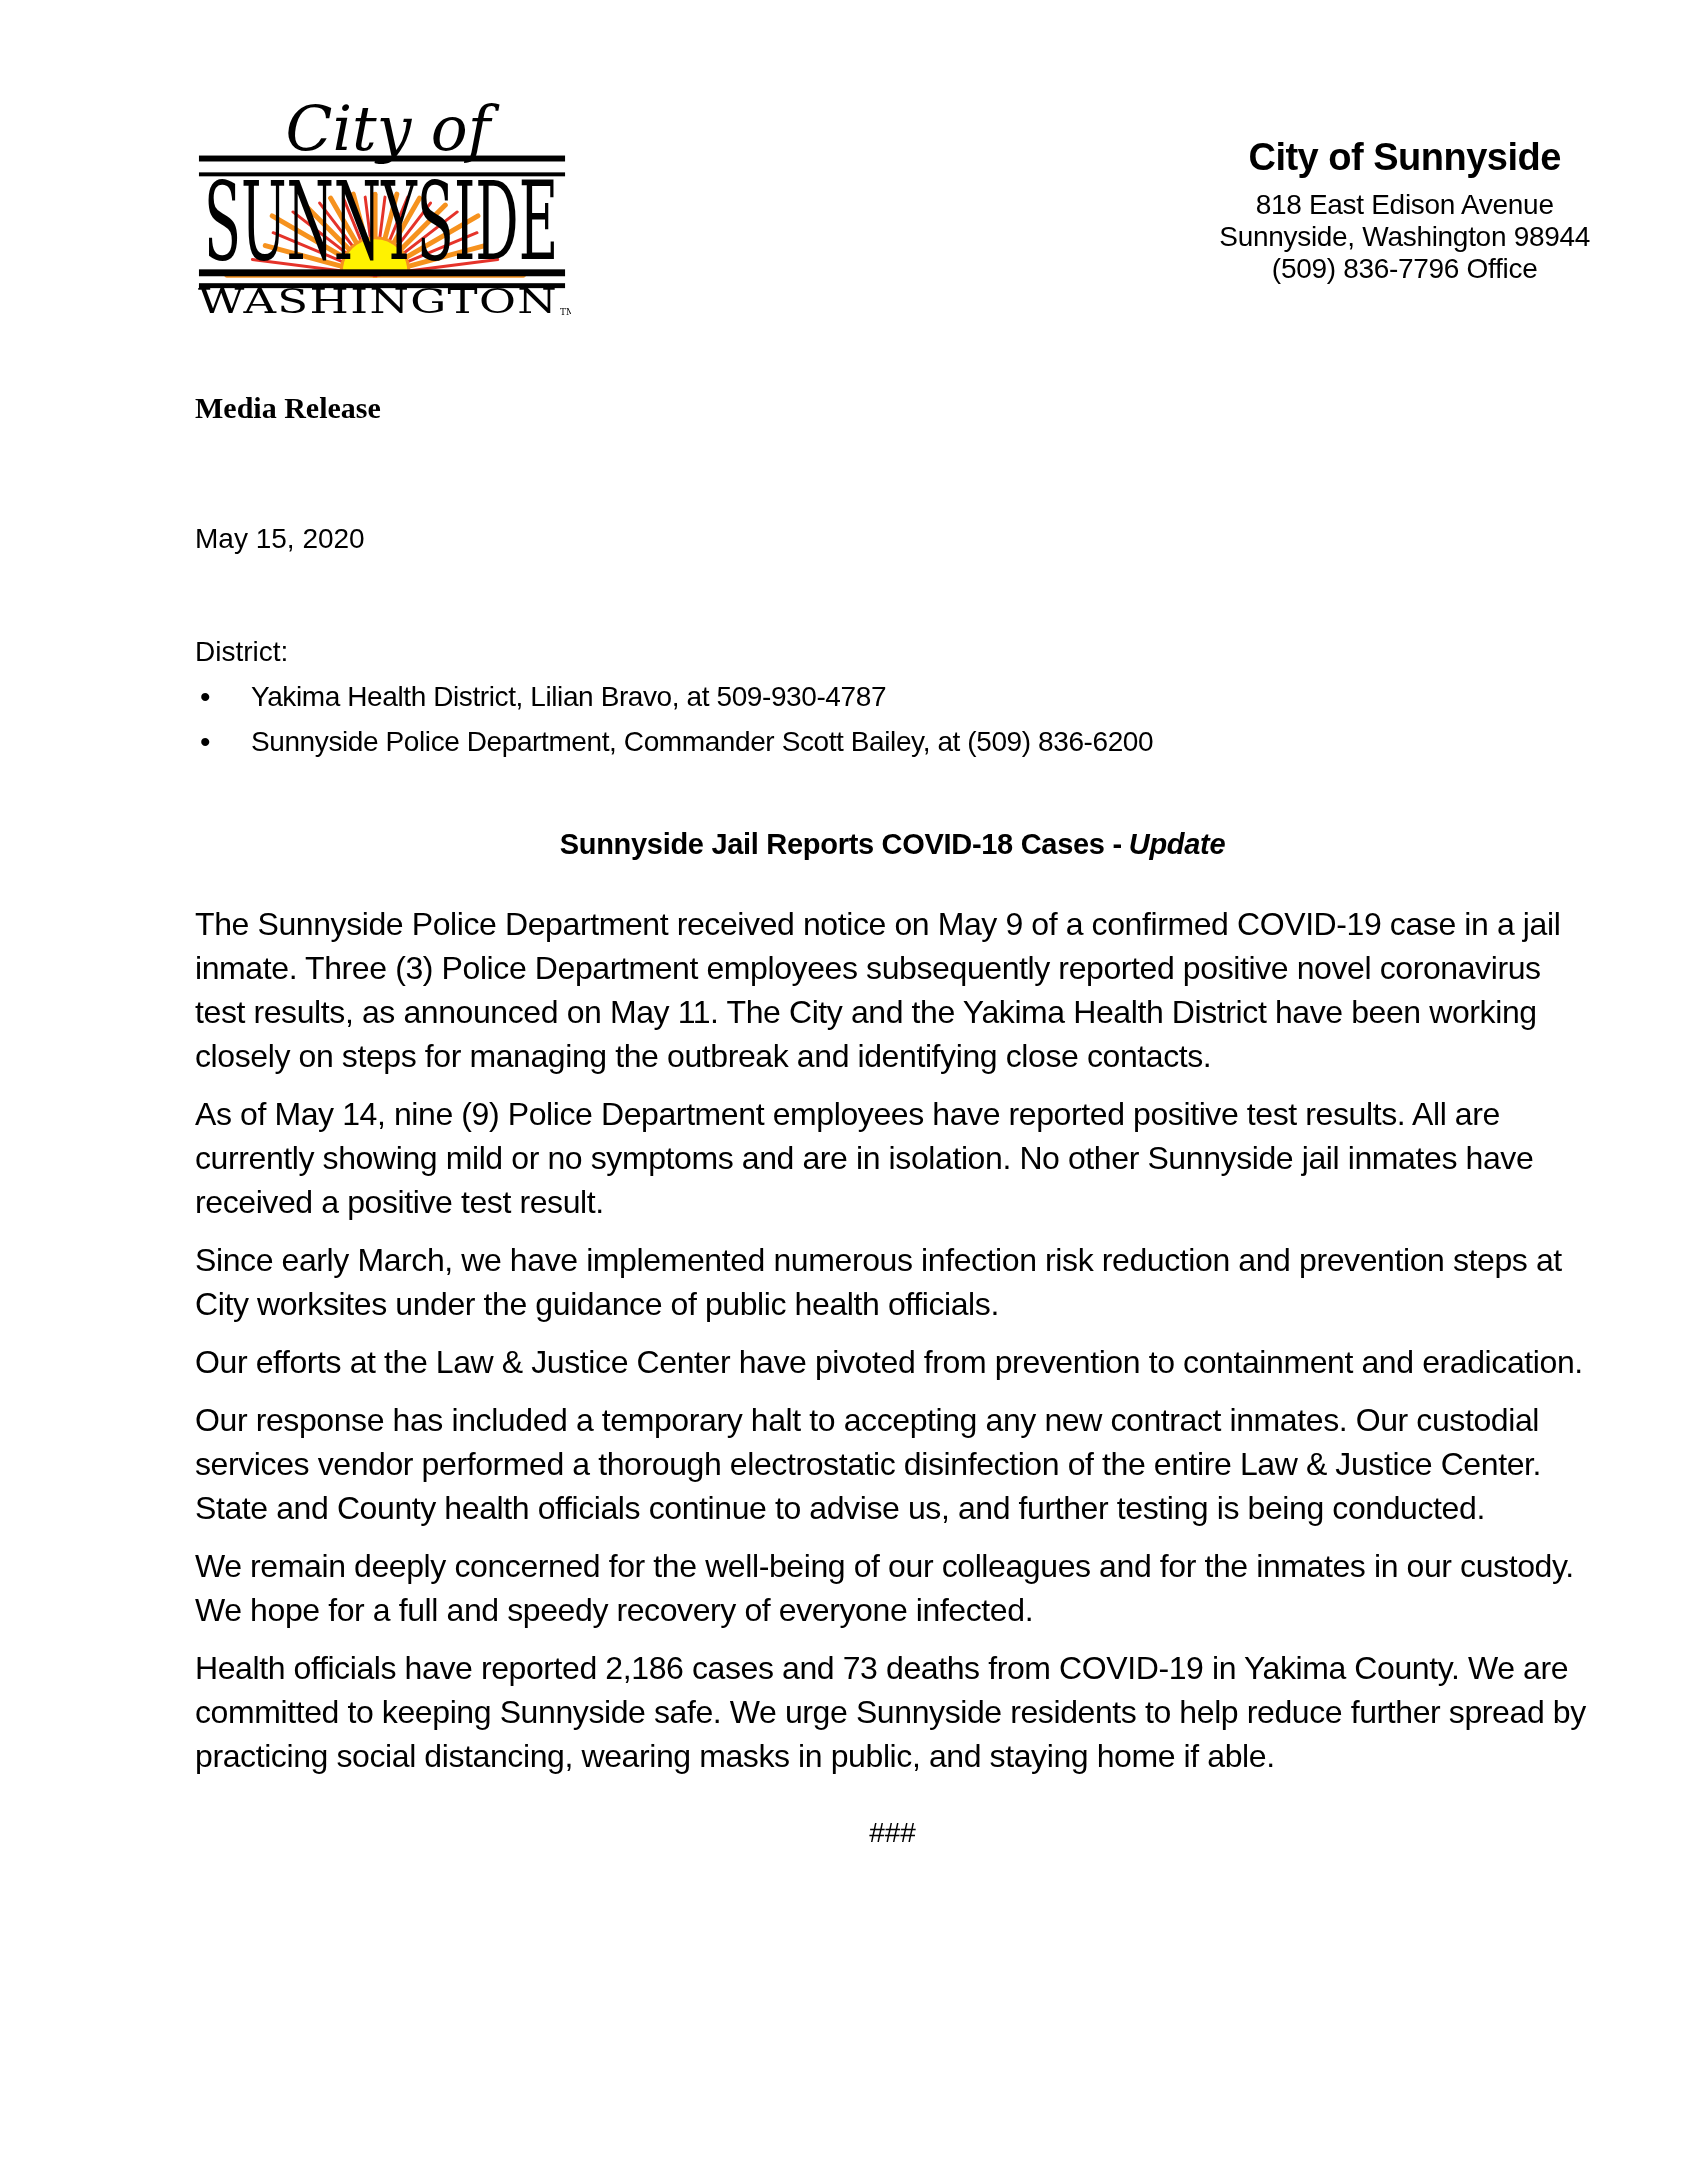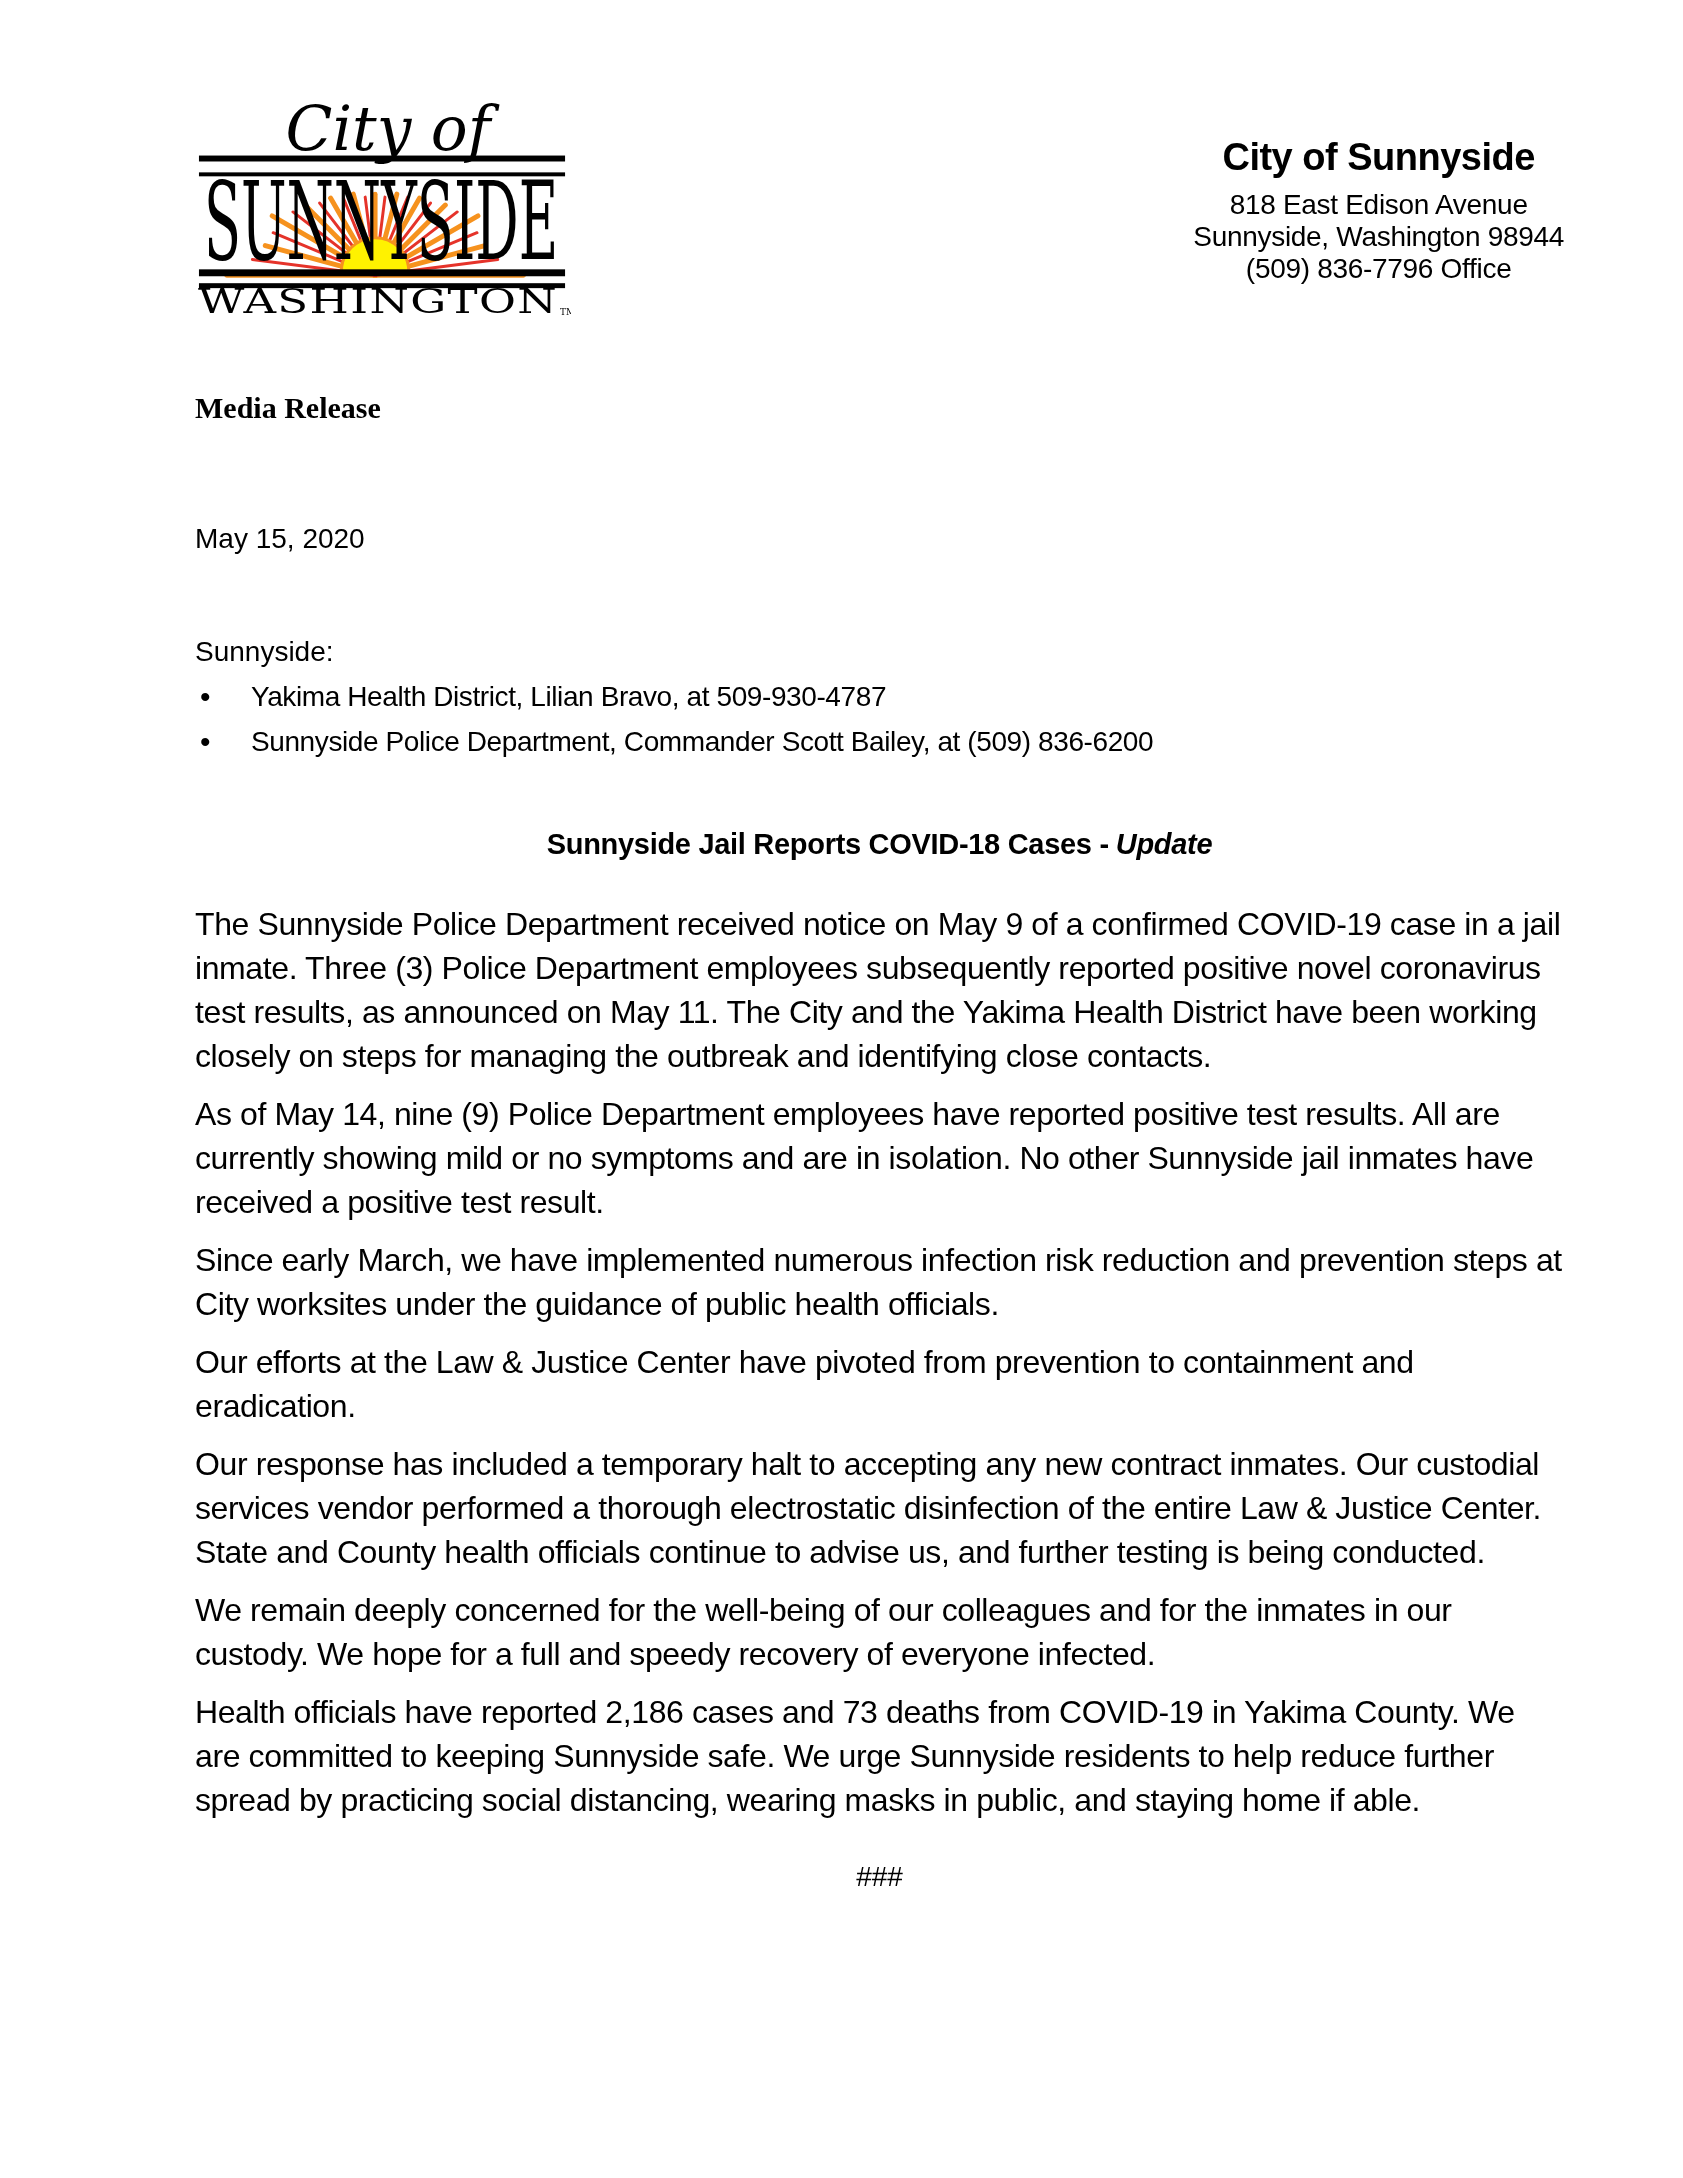--- a/index.html
+++ b/index.html
@@ -1,20 +1,20 @@
 <!DOCTYPE html>
 <html><head>
 <meta charset="utf-8">
 <style>
   html, body { margin: 0; padding: 0; background: #e8e8e8; }
   #page {
     width: 1683px; height: 2178px;
     background: #ffffff;
     box-sizing: border-box;
-    padding: 94px 119px 0 195px;
+    padding: 94px 93px 0 195px;
     position: relative;
     overflow: hidden;
     color: #000;
     font-family: "Liberation Sans", "DejaVu Sans", sans-serif;
   }
   .header-row {
     display: flex;
     justify-content: space-between;
     align-items: flex-start;
     height: 226px;
@@ -139,21 +139,21 @@
       <div class="address-line">818 East Edison Avenue</div>
       <div class="address-line">Sunnyside, Washington 98944</div>
       <div class="address-line">(509) 836-7796 Office</div>
     </div>
   </div>
 
   <div class="media-release">Media Release</div>
 
   <div class="date-line">May 15, 2020</div>
 
-  <div class="contacts-heading">Sunnyside:</div>
+  <div class="contacts-heading">District:</div>
 
   <ul class="contacts">
     <li>
       <span class="bullet">•</span>
       <span>Yakima Health District, Lilian Bravo, at 509-930-4787</span>
     </li>
     <li>
       <span class="bullet">•</span>
       <span>Sunnyside Police Department, Commander Scott Bailey, at (509) 836-6200</span>
     </li>

